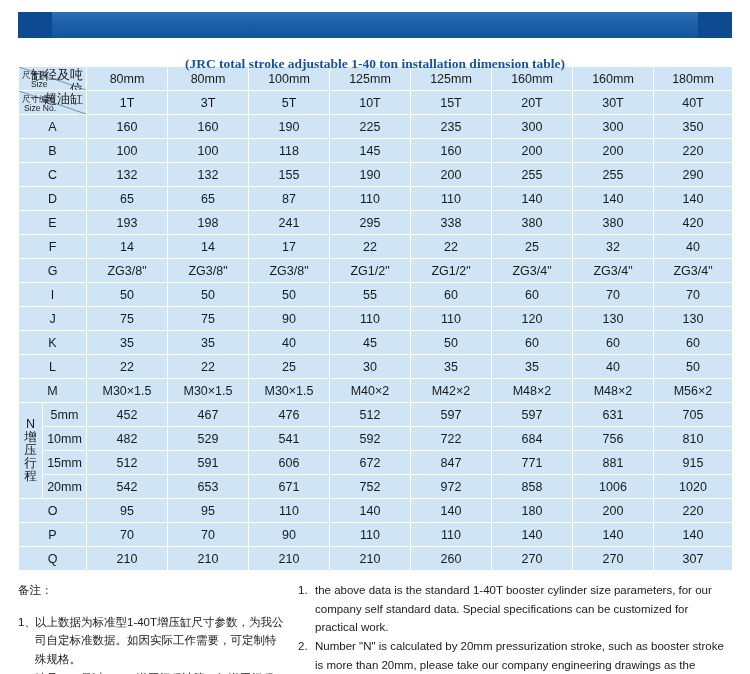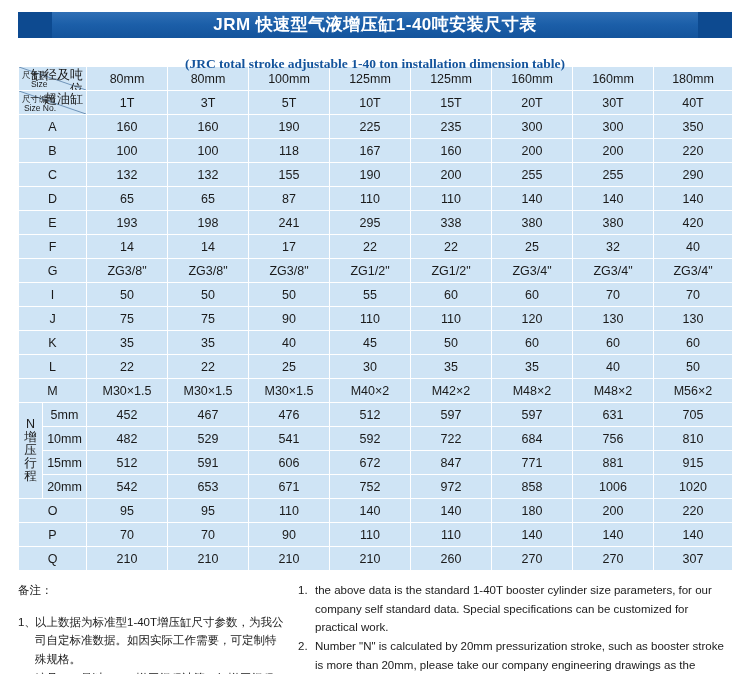--- a/index.html
+++ b/index.html
@@ -177,21 +177,20 @@
 </head>
 <body>
 
 <div class="page">
 
   <div class="header">
     <div class="header-bar">
       <div class="header-bar-left"></div>
       <div class="header-bar-right"></div>
     </div>
-    <div class="title-cn">JRM 快速型气液增压缸1-40吨安装尺寸表</div>
     <div class="title-en">(JRC total stroke adjustable 1-40 ton installation dimension table)</div>
   </div>
 
   <table class="spec">
     <colgroup>
       <col style="width:24px">
         <col style="width:44px">
       <col style="width:81px">
         <col style="width:81px">
         <col style="width:81px">
@@ -249,21 +248,21 @@
           <td class="val">235</td>
           <td class="val">300</td>
           <td class="val">300</td>
           <td class="val">350</td>
         </tr>
         <tr>
           <td class="rowlabel" colspan="2">B</td>
           <td class="val">100</td>
           <td class="val">100</td>
           <td class="val">118</td>
-          <td class="val">167</td>
+          <td class="val">145</td>
           <td class="val">160</td>
           <td class="val">200</td>
           <td class="val">200</td>
           <td class="val">220</td>
         </tr>
         <tr>
           <td class="rowlabel" colspan="2">C</td>
           <td class="val">132</td>
           <td class="val">132</td>
           <td class="val">155</td>

